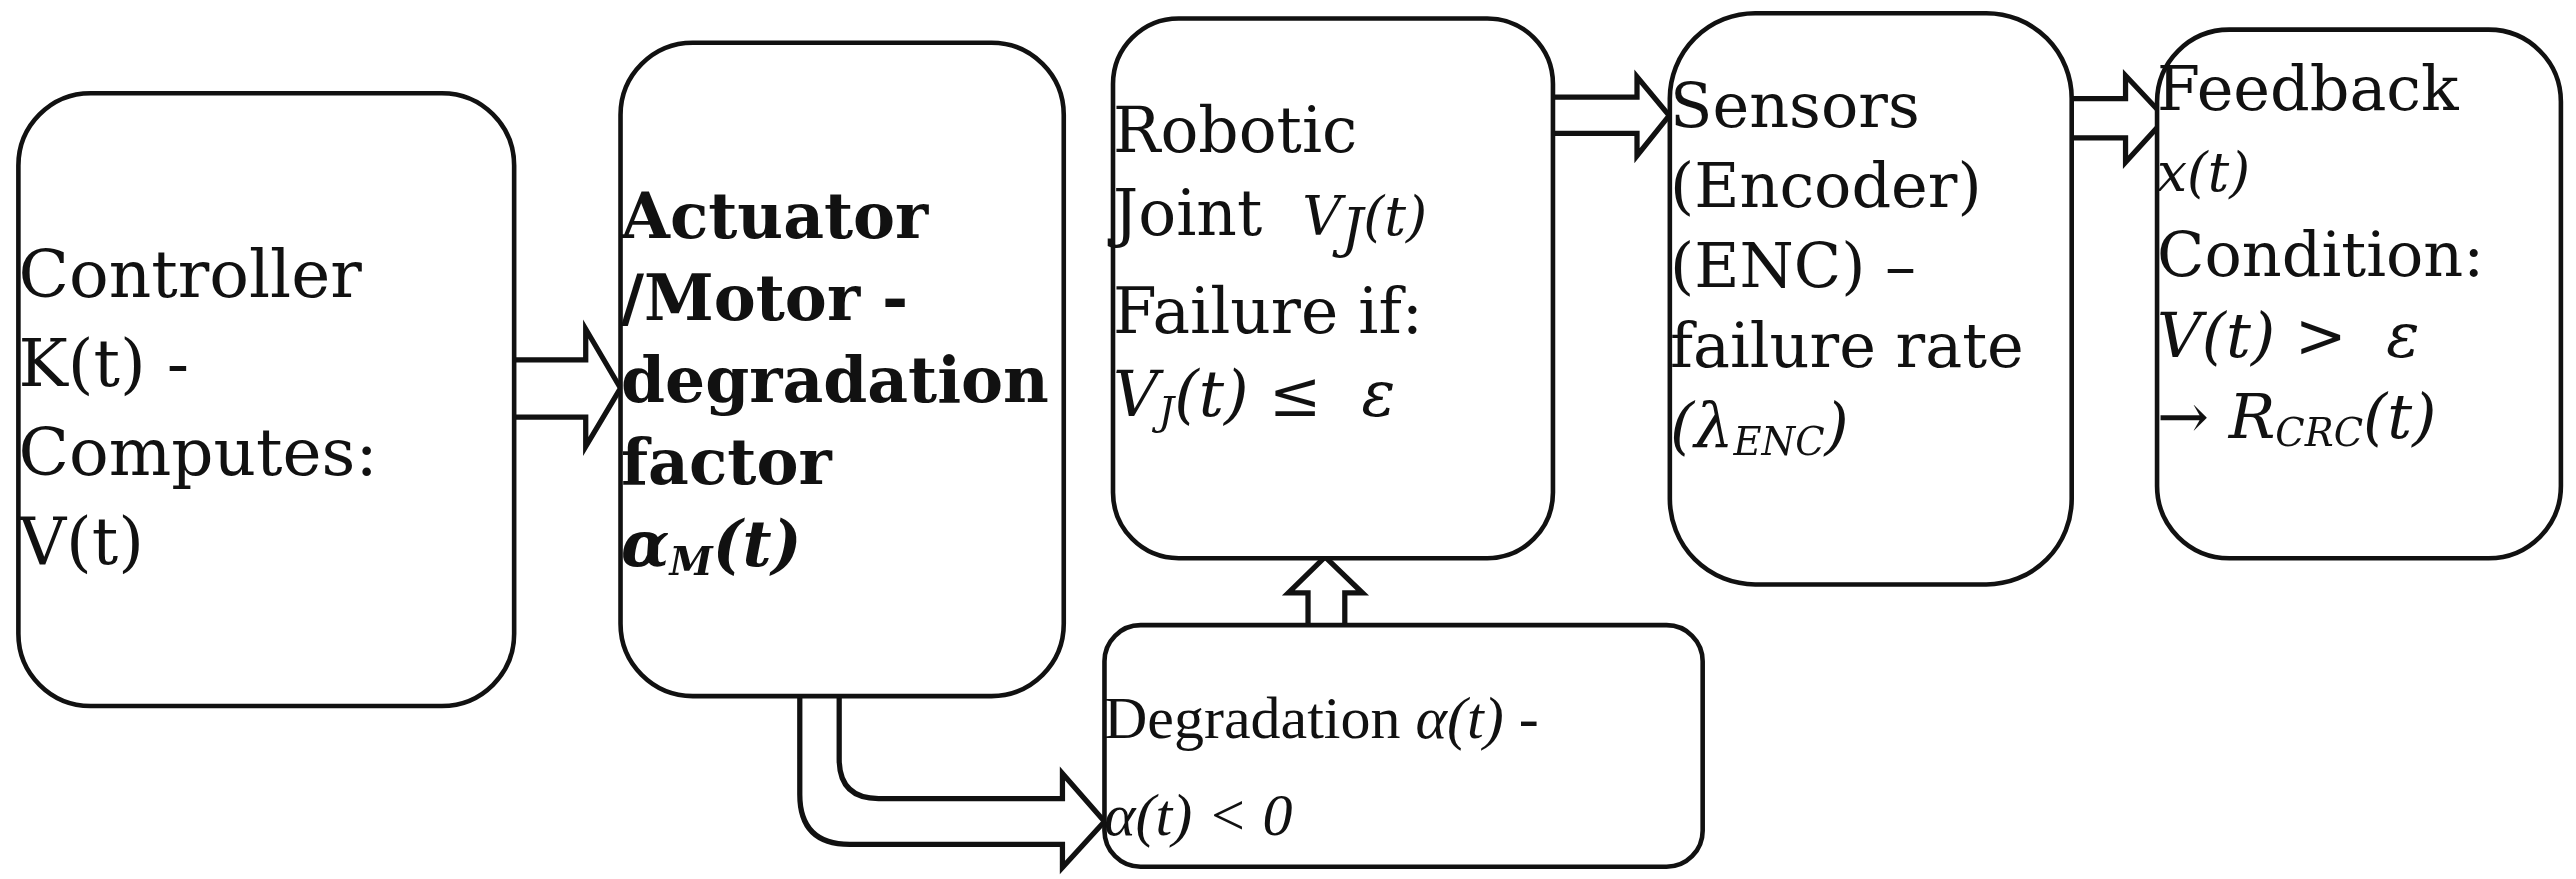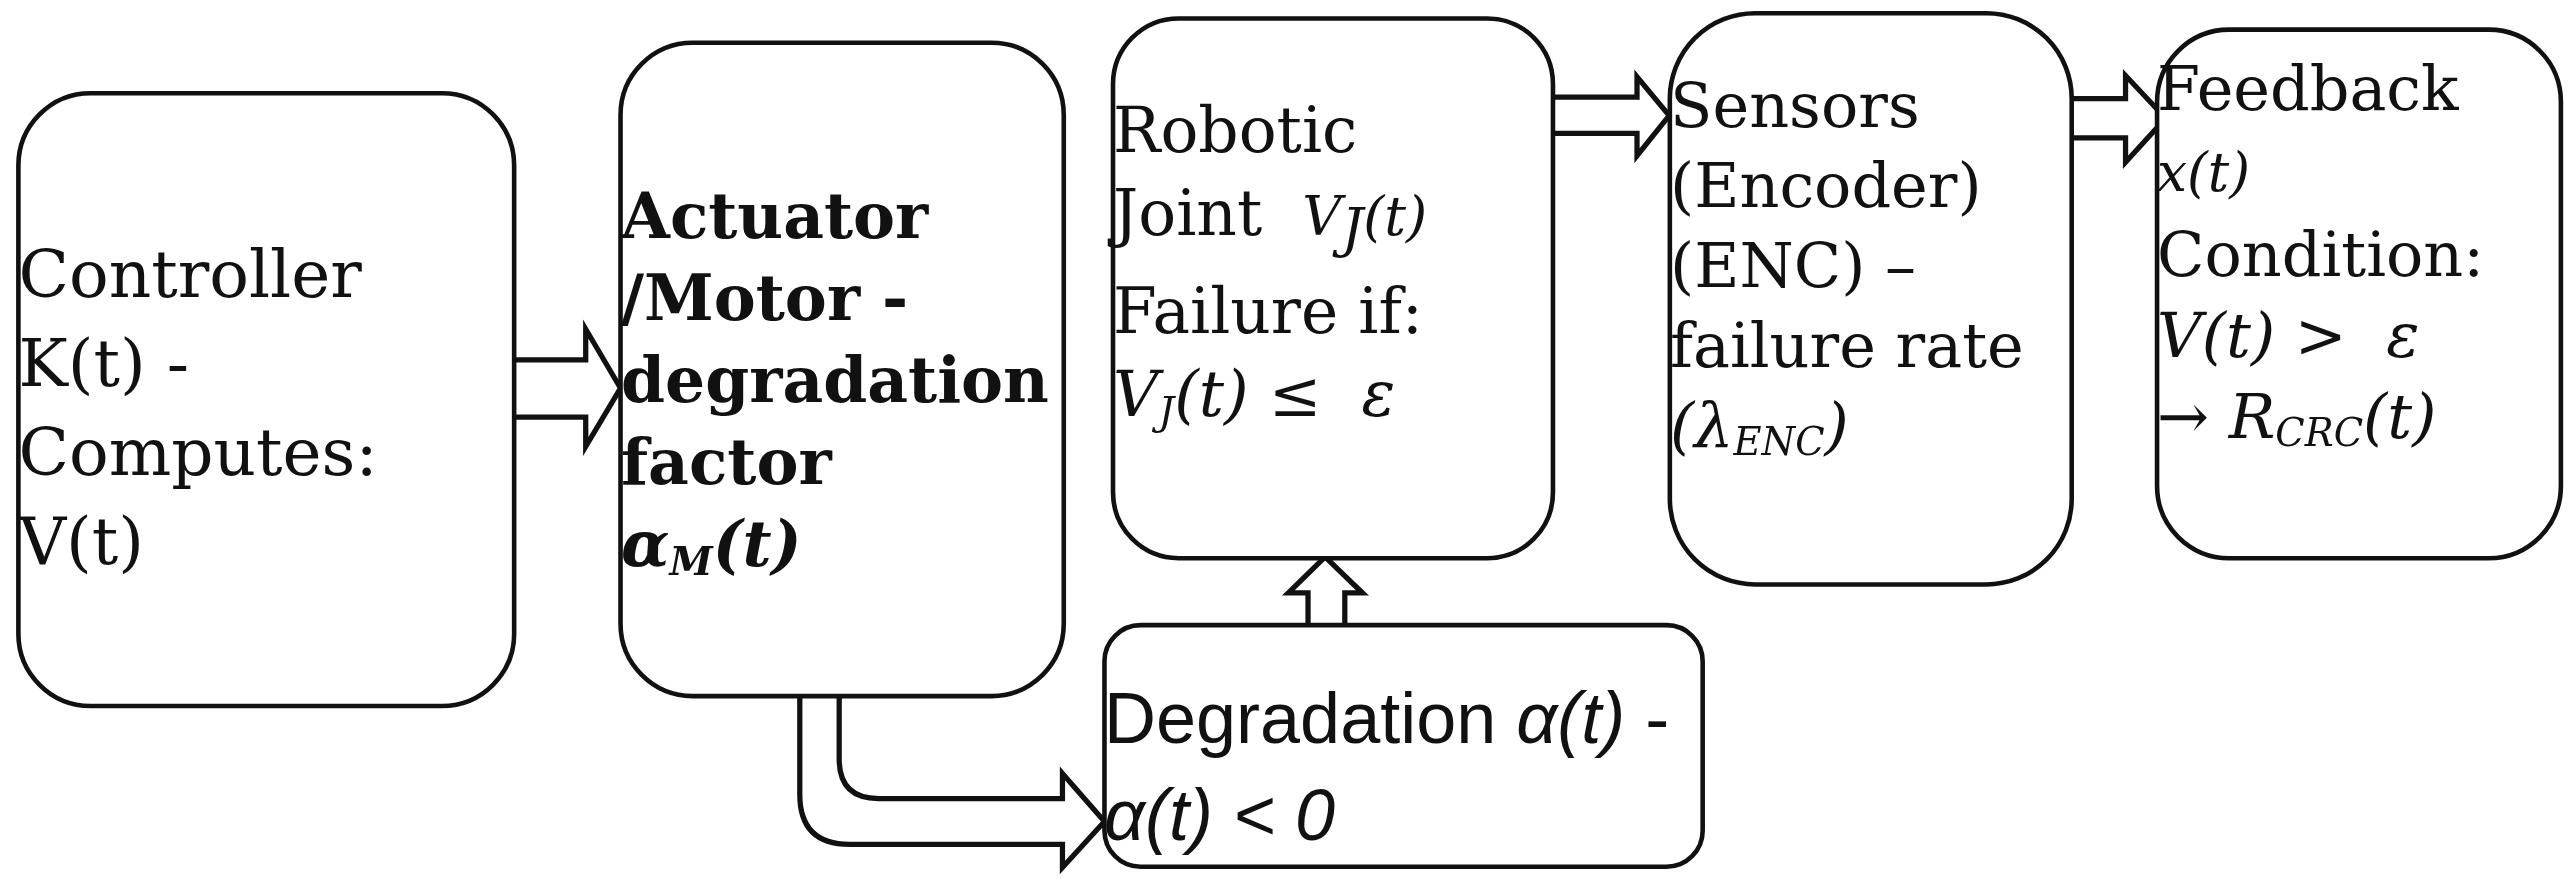--- a/index.html
+++ b/index.html
@@ -30,22 +30,22 @@
     color: #111111;
   }
   .box-text .line { display: block; }
   .t-controller { left: 18.4px;   top: 202px;  width: 496px; font-size: 66px; line-height: 89px; margin-top: 28px; }
   .t-actuator   { left: 621px;  top: 175px;  width: 443px; font-size: 63px;  line-height: 82px; font-weight: bold; }
   .t-robotic    { left: 1113px; top: 89px;  width: 440px; font-size: 63px;  line-height: 83px; }
   .t-sensors    { left: 1670px; top: 66px;  width: 402px; font-size: 62px;  line-height: 80px; }
   .t-feedback   { left: 2157px; top: 48px;   width: 404px; font-size: 62px;  line-height: 81px; }
   .t-degradation{
     left: 1104px; top: 670px; width: 598px;
-    font-size: 72px; line-height: 97px;
-    font-family: Liberation Sans, sans-serif;
+    font-size: 60px; line-height: 97px;
+    font-family: Liberation Serif, serif;
   }
   .i   { font-style: italic; }
   .sub { font-style: italic; font-size: 0.62em; vertical-align: -0.22em; }
   .sm  { font-size: 0.86em; }
 </style>
 </head>
 <body>
 
 <div class="canvas">
 

